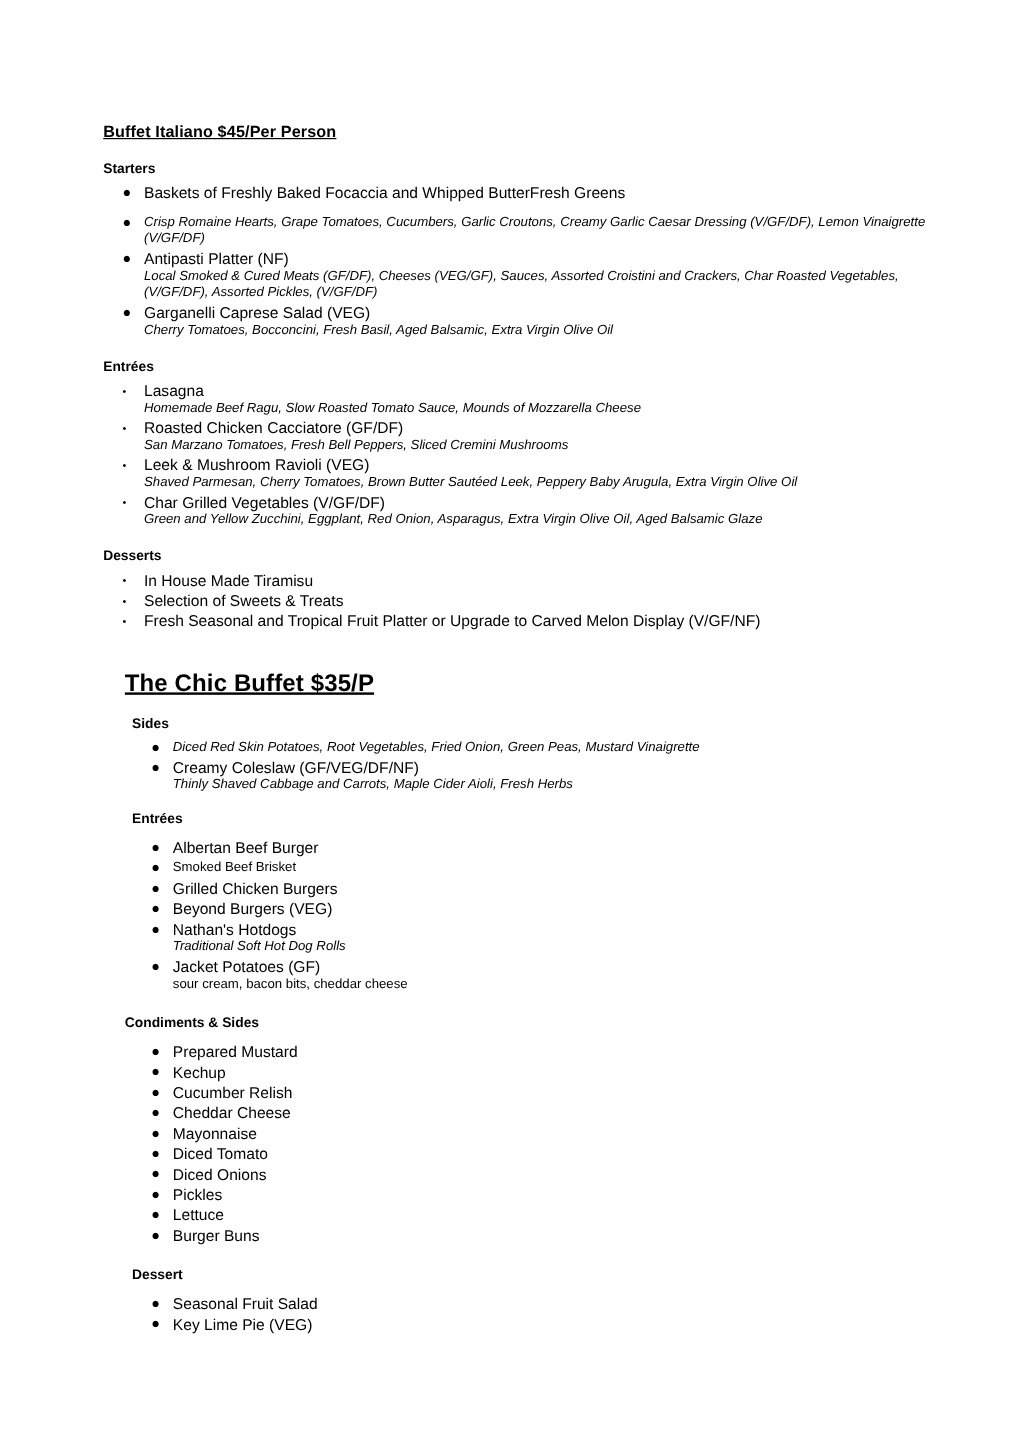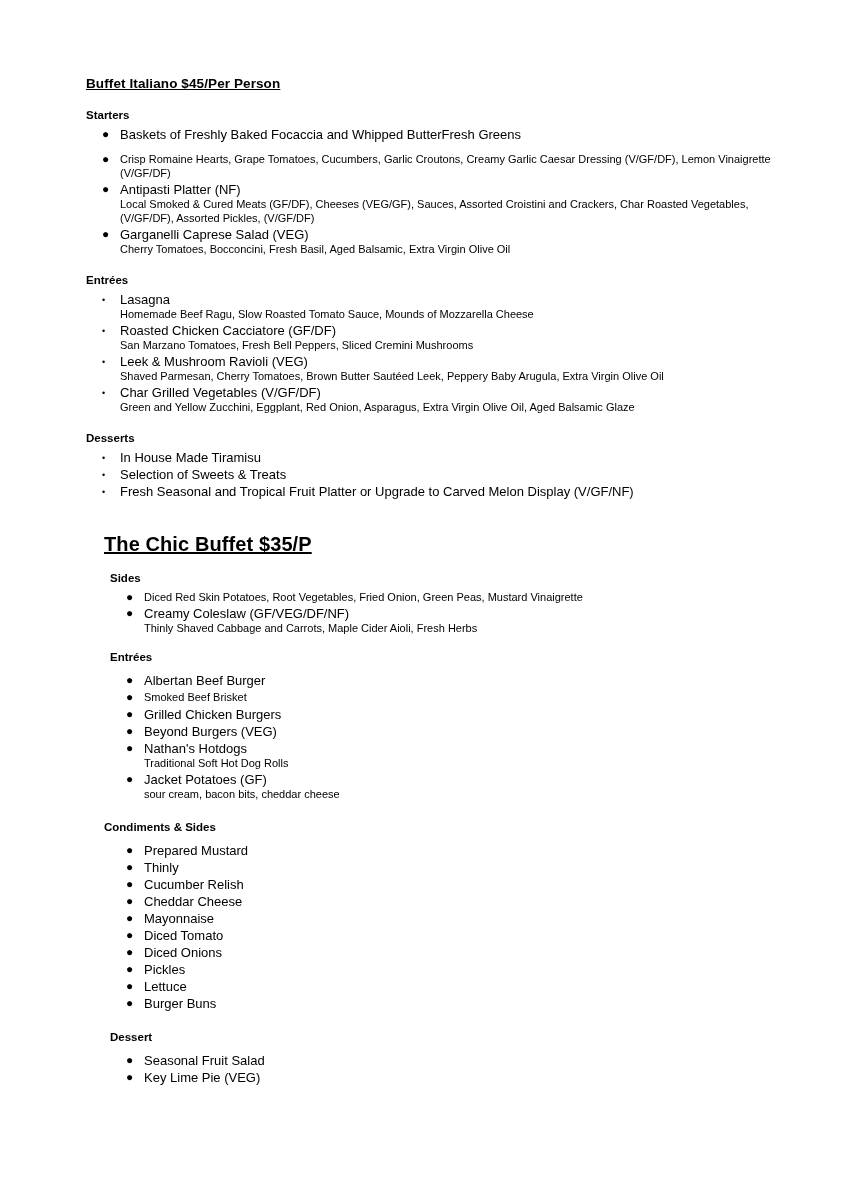--- a/index.html
+++ b/index.html
@@ -12,21 +12,21 @@
     height: 1199px;
     font-family: "Liberation Sans", sans-serif;
     color: #000000;
     -webkit-font-smoothing: antialiased;
   }
   .page {
     position: relative;
     width: 858px;
     height: 842px;
     box-sizing: border-box;
-    padding: 76px 80px 0 86px;
+    padding: 102px 80px 0 86px;
     border-radius: 30px;
   }
 
   h1.doc-title {
     font-size: 13.5px;
     font-weight: bold;
     margin: 0 0 0 0;
     text-decoration: underline;
     letter-spacing: 0.1px;
   }
@@ -59,20 +59,21 @@
   .name {
     font-size: 13px;
     line-height: 15px;
     display: block;
   }
   .name.italic {
     font-size: 11px;
   }
   .desc {
     display: block;
+    font-style: italic;
     font-size: 11px;
     line-height: 14px;
     padding-left: 0px;
   }
   .desc.plain {
     font-style: normal;
   }
 
   
   .block2 {
@@ -211,21 +212,21 @@
     </div>
 
     <h2 class="section" style="margin-top:20px;">Condiments &amp; Sides</h2>
     <ul class="items tight sub-indent" style="margin-top:10px;">
       <li class="item">
         <span class="bullet">●</span>
         <span class="name">Prepared Mustard</span>
       </li>
       <li class="item">
         <span class="bullet">●</span>
-        <span class="name">Thinly</span>
+        <span class="name">Kechup</span>
       </li>
       <li class="item">
         <span class="bullet">●</span>
         <span class="name">Cucumber Relish</span>
       </li>
       <li class="item">
         <span class="bullet">●</span>
         <span class="name">Cheddar Cheese</span>
       </li>
       <li class="item">

